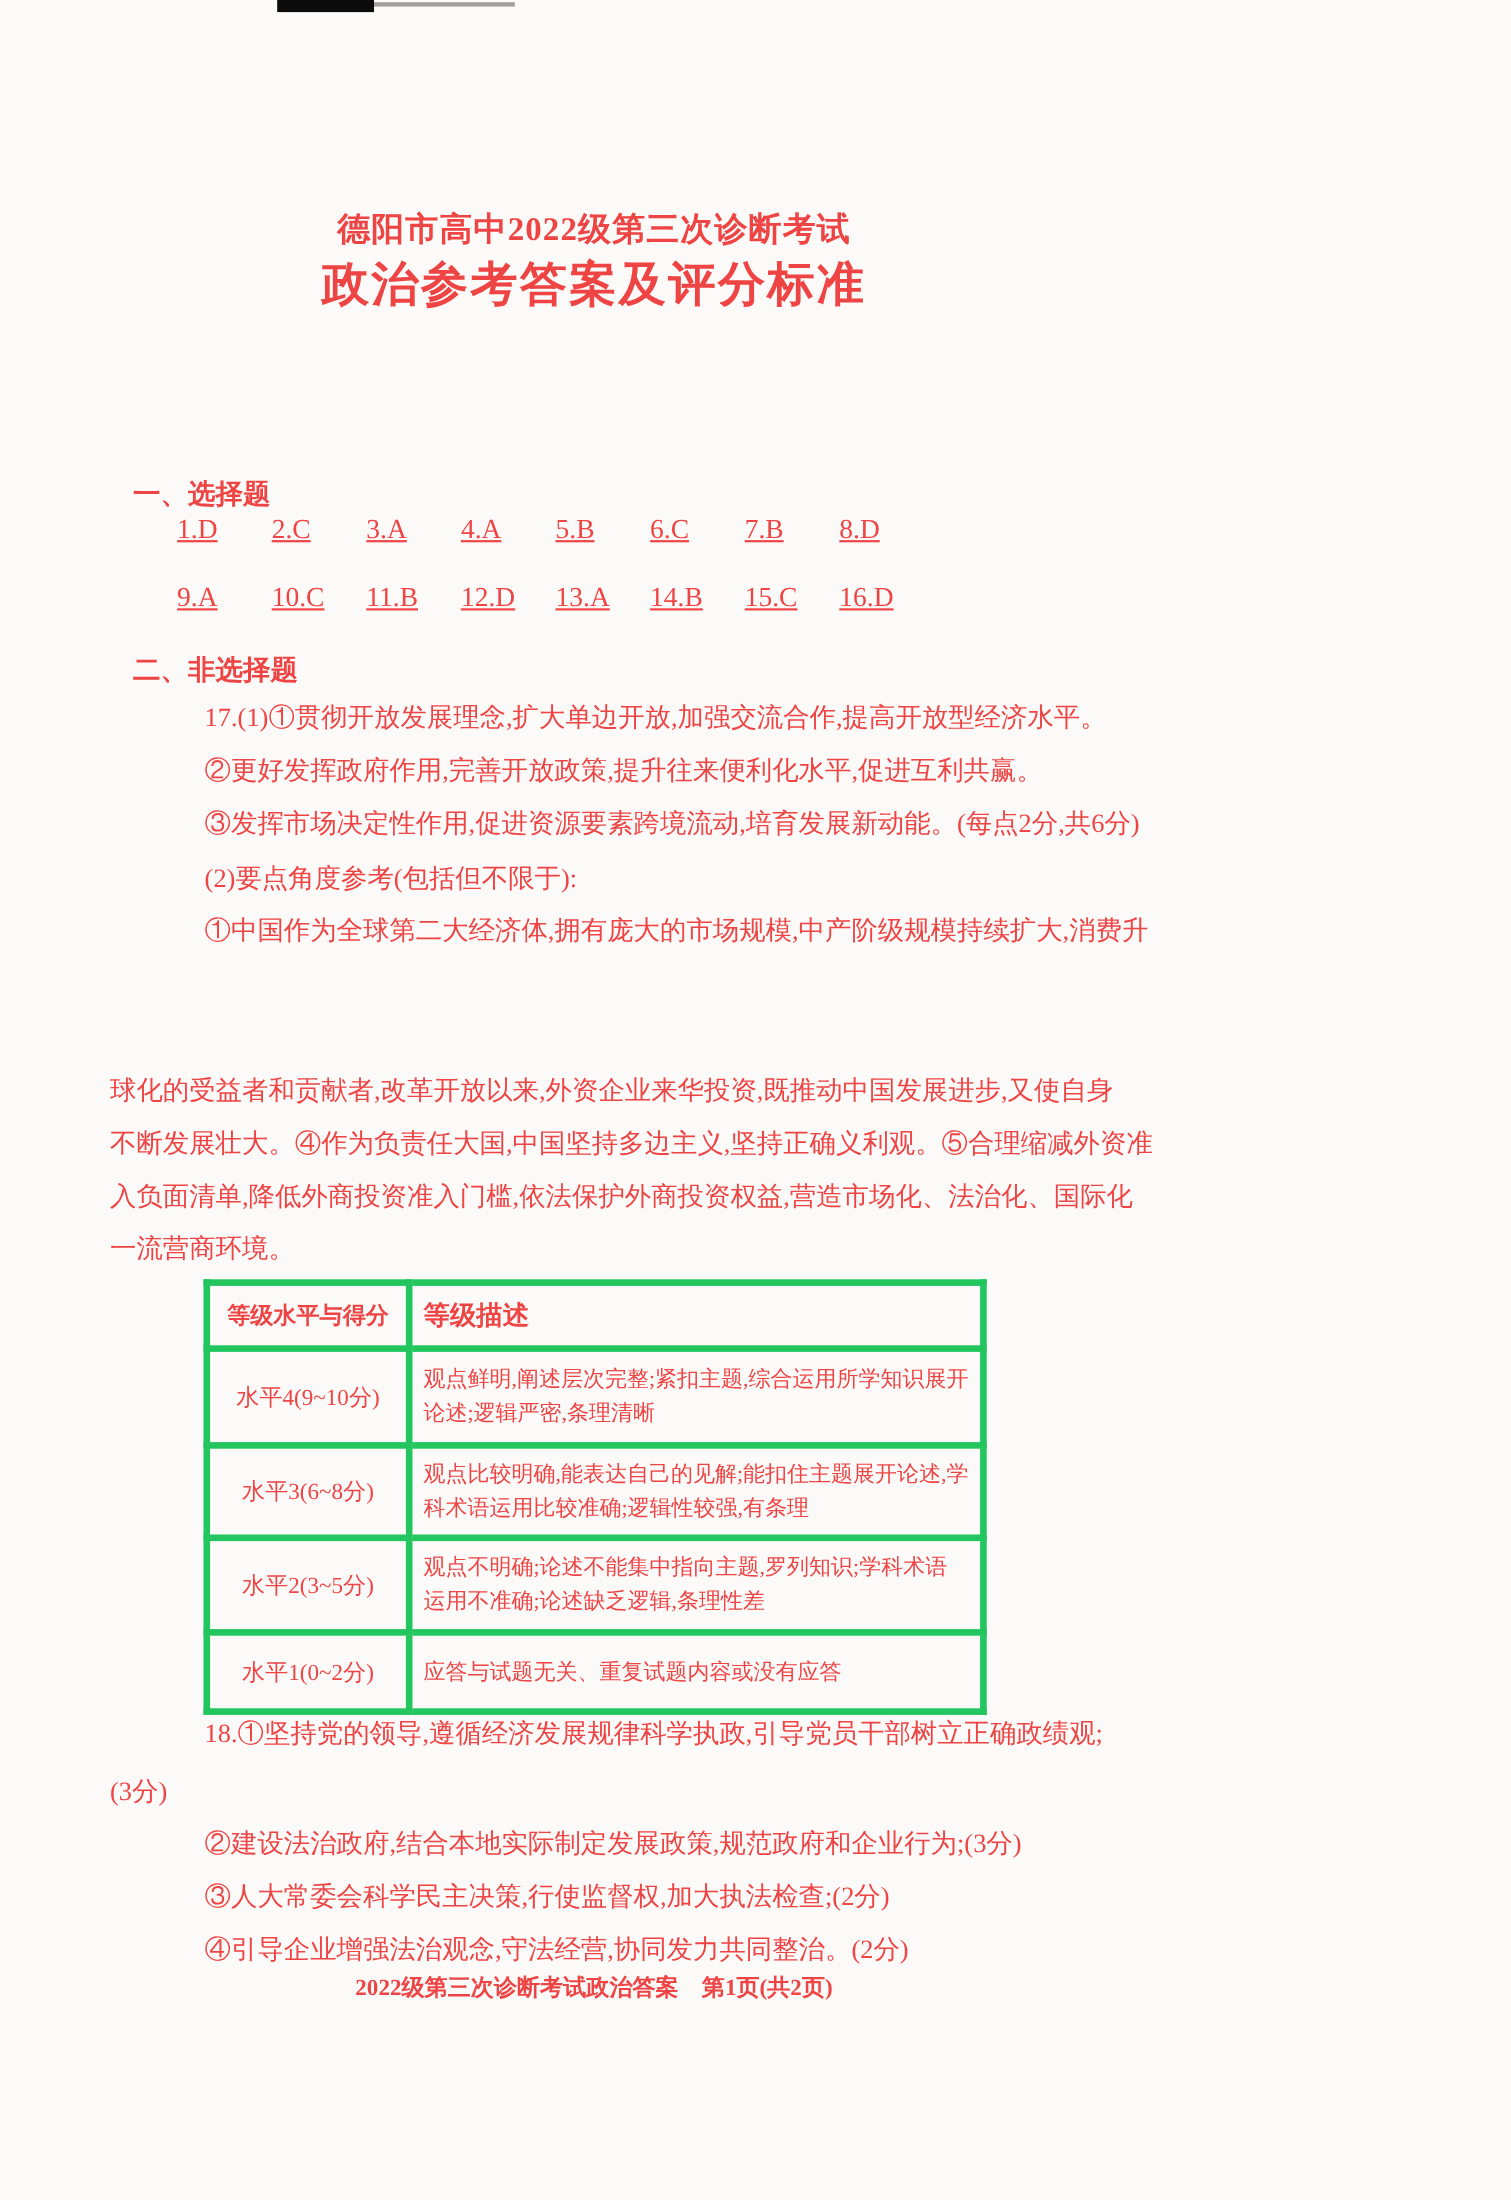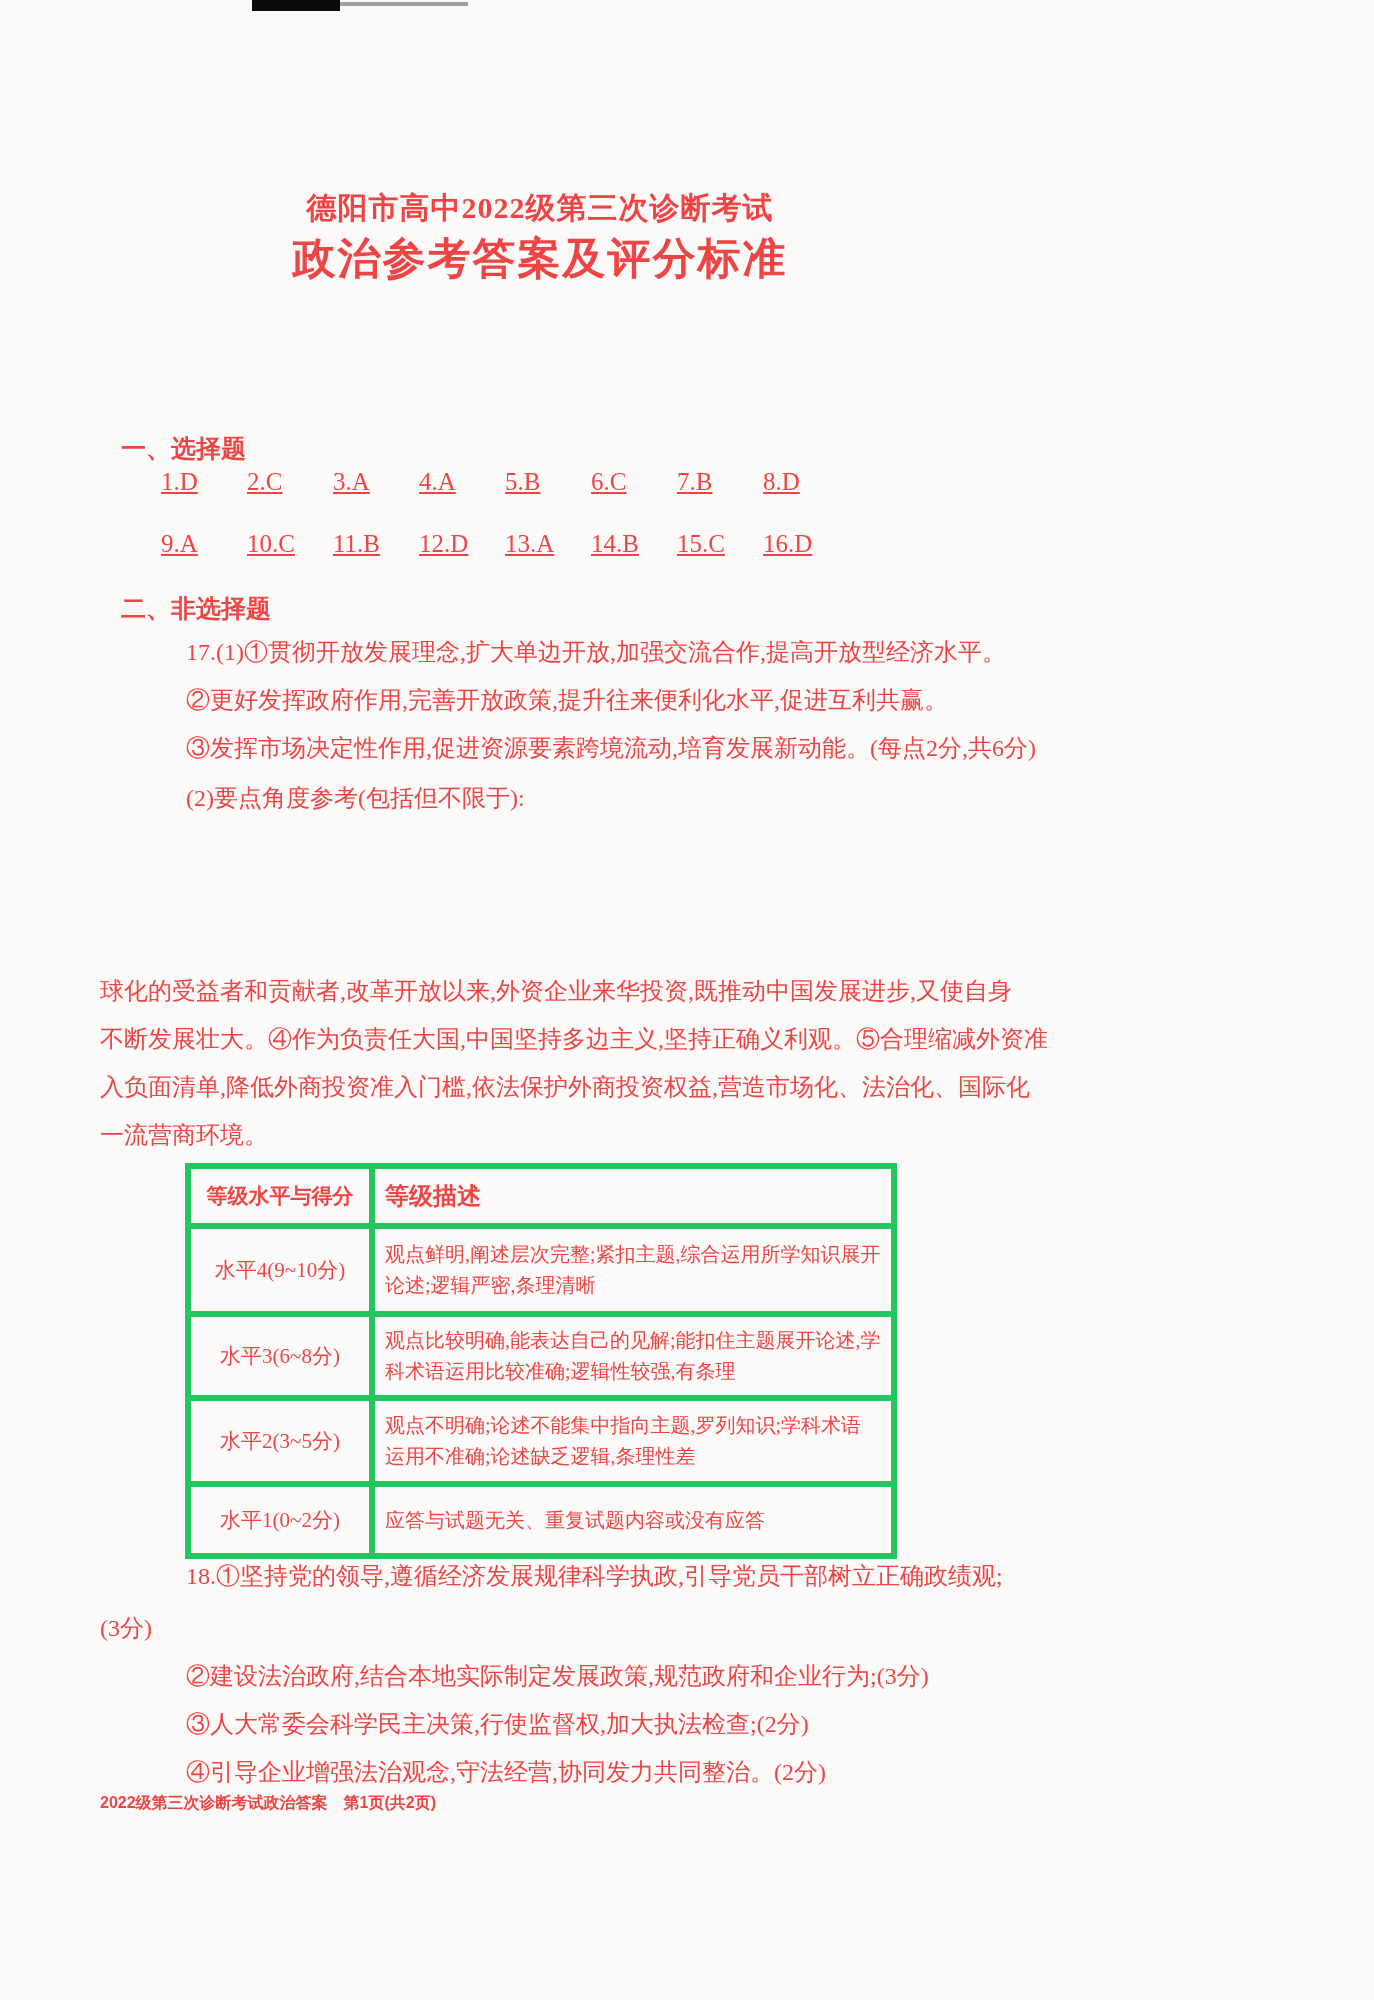--- a/index.html
+++ b/index.html
@@ -52,22 +52,22 @@
   .rubric .col-level{width:158px;text-align:center;font-size:21px;white-space:nowrap;}
   .rubric .col-desc{line-height:1.55;}
   .rubric tr.hdr{height:60px;}
   .rubric tr.r1{height:88px;}
   .rubric tr.r2{height:84px;}
   .rubric tr.r3{height:86px;}
   .rubric tr.r4{height:72px;}
 
   .footer{
     position:absolute;left:100px;top:1793px;width:880px;
-    font-weight:bold;font-size:16px;white-space:nowrap;
-    font-family:Liberation Sans, sans-serif;
+    text-align:center;font-weight:bold;font-size:21px;white-space:nowrap;
+    font-family:Liberation Serif, serif;
   }
 </style>
 </head>
 <body>
 
 <div class="page">
 
   <div class="scan-bar"></div>
   <div class="scan-line"></div>
 
@@ -96,20 +96,21 @@
     <span>15.C</span>
     <span>16.D</span>
   </div>
 
   <div class="sec-heading sec2">二、非选择题</div>
 
   <div class="bodyline l-indent" style="top:636px">17.(1)①贯彻开放发展理念,扩大单边开放,加强交流合作,提高开放型经济水平。</div>
   <div class="bodyline l-indent" style="top:684px">②更好发挥政府作用,完善开放政策,提升往来便利化水平,促进互利共赢。</div>
   <div class="bodyline l-indent" style="top:732px">③发挥市场决定性作用,促进资源要素跨境流动,培育发展新动能。(每点2分,共6分)</div>
   <div class="bodyline l-indent" style="top:782px">(2)要点角度参考(包括但不限于):</div>
+  <div class="bodyline l-indent" style="top:830px">①中国作为全球第二大经济体,拥有庞大的市场规模,中产阶级规模持续扩大,消费升</div>
   <div class="bodyline l-flush" style="top:975px">球化的受益者和贡献者,改革开放以来,外资企业来华投资,既推动中国发展进步,又使自身</div>
   <div class="bodyline l-flush" style="top:1023px">不断发展壮大。④作为负责任大国,中国坚持多边主义,坚持正确义利观。⑤合理缩减外资准</div>
   <div class="bodyline l-flush" style="top:1071px">入负面清单,降低外商投资准入门槛,依法保护外商投资权益,营造市场化、法治化、国际化</div>
   <div class="bodyline l-flush" style="top:1119px">一流营商环境。</div>
 
   <table class="rubric">
     <tbody>
         <tr class="hdr">
       <th class="col-level">等级水平与得分</th>
       <th>等级描述</th>

